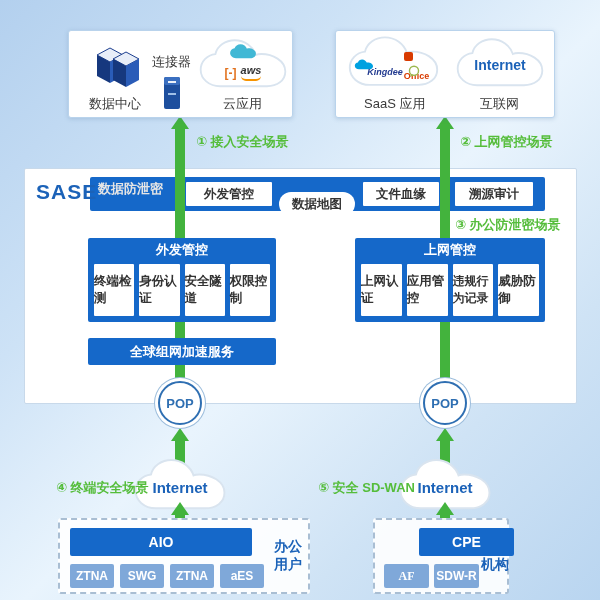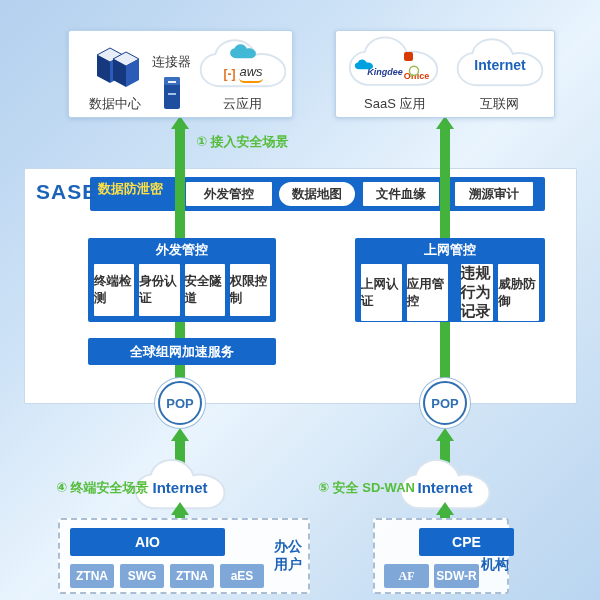--- a/index.html
+++ b/index.html
@@ -30,21 +30,21 @@
   .subbox .grid .cell{background:#fff;color:#333;font-size:12.5px;font-weight:600;display:flex;align-items:center;justify-content:center;border-radius:1px;}
   .pop{position:absolute;width:44px;height:44px;border-radius:50%;background:#fff;border:2px solid #2f6fb2;box-shadow:0 0 0 3px #fff,0 0 0 4px #9cbddc;display:flex;align-items:center;justify-content:center;color:#2f6fb2;font-weight:bold;font-size:13px;z-index:5;}
   .cloud-wrap{position:absolute;z-index:4;}
   .cloud-wrap svg{display:block;}
   .cloud-text{position:absolute;width:100%;text-align:center;color:var(--linkblue);font-weight:bold;font-size:15px;}
   .dashed-box{position:absolute;border:2px dashed #a9bed3;border-radius:3px;background:rgba(255,255,255,.9);z-index:3;}
   .mini-cell{position:absolute;background:var(--cellblue);color:#fff;font-size:12px;font-weight:bold;display:flex;align-items:center;justify-content:center;border-radius:2px;height:24px;top:44px;}
   .side-label{position:absolute;color:var(--linkblue);font-weight:bold;font-size:14px;line-height:1.25;text-align:center;}
   .sase-title{position:absolute;color:var(--linkblue);font-weight:bold;font-size:21px;letter-spacing:1px;z-index:3;}
   .brandrow{display:flex;align-items:center;gap:4px;justify-content:center;}
-  .aws-text{font-weight:normal;font-style:italic;color:#333;font-size:13px;line-height:1;}
+  .aws-text{font-weight:bold;font-style:italic;color:#333;font-size:11px;line-height:1;}
   .aws-text::after{content:"";display:block;height:3px;border-bottom:2px solid #f79400;border-radius:0 0 8px 8px;margin-top:0px;}
   .bracket-text{color:#e2721f;font-weight:bold;font-size:12px;line-height:1;}
   .office-sq{display:inline-block;width:9px;height:9px;background:#d83b01;border-radius:2px;margin-right:2px;}
   .office-text{color:#d83b01;font-weight:bold;font-size:9px;}
   .kingdee-text{color:#223a8f;font-weight:bold;font-style:italic;font-size:9px;}
 </style>
 </head>
 <body>
 
 <div id="canvas">
@@ -58,20 +58,22 @@
   <div class="flow-line" style="left:175px;top:440px;height:36px;"></div>
   <div class="arrow-up" style="left:436px;top:428px;"></div>
   <div class="flow-line" style="left:440px;top:440px;height:36px;"></div>
 
   <div class="arrow-up" style="left:171px;top:502px;z-index:5;"></div>
   <div class="flow-line" style="left:175px;top:512px;height:8px;"></div>
   <div class="arrow-up" style="left:436px;top:502px;z-index:5;"></div>
   <div class="flow-line" style="left:440px;top:512px;height:8px;"></div>
 
   <div class="scenario" style="left:196px;top:133px;">① 接入安全场景</div>
+  <div class="scenario" style="left:460px;top:133px;">② 上网管控场景</div>
+  <div class="scenario" style="left:455px;top:216px;">③ 办公防泄密场景</div>
   <div class="scenario" style="left:56px;top:479px;">④ 终端安全场景</div>
   <div class="scenario" style="left:318px;top:479px;">⑤ 安全 SD-WAN</div>
 
   <div class="abs white-box" style="left:68px;top:30px;width:225px;height:88px;z-index:3;">
     <svg class="abs" style="left:24px;top:12px;" width="52" height="46" viewBox="0 0 52 46">
       <g>
         <polygon points="4,12 17,5 30,12 17,19" fill="#e8eef8" stroke="#1d3f8f" stroke-width="1"></polygon>
         <polygon points="4,12 17,19 17,40 4,33" fill="#16387e"></polygon>
         <polygon points="17,19 30,12 30,33 17,40" fill="#2a5cb8"></polygon>
         <polygon points="20,16 33,9 46,16 33,23" fill="#e8eef8" stroke="#1d3f8f" stroke-width="1"></polygon>
@@ -131,23 +133,23 @@
       </svg>
       <div class="cloud-text" style="top:20px;font-size:14px;">Internet</div>
     </div>
     <div class="abs lbl" style="left:144px;top:64px;">互联网</div>
   </div>
 
   <div class="abs" style="left:24px;top:168px;width:553px;height:236px;background:#fff;border:1px solid #c8d9ea;border-radius:2px;z-index:1;"></div>
   <div class="sase-title" style="left:36px;top:180px;">SASE</div>
 
   <div class="bar" style="left:90px;top:177px;width:455px;height:34px;z-index:1;">
-    <div class="abs" style="left:8px;top:0;height:24px;display:flex;align-items:center;color:#fde047;font-weight:bold;font-size:13px;">数据防泄密</div>
+    <div class="abs" style="left:8px;top:0;height:24px;display:flex;align-items:center;color:#e5e5e5;font-weight:bold;font-size:13px;">数据防泄密</div>
     <div class="wcell" style="left:96px;top:5px;width:86px;height:24px;">外发管控</div>
-    <div class="wcell" style="left:189px;top:5px;width:76px;height:24px;border-radius:12px;">数据地图</div>
+    <div class="wcell" style="left:189px;top:15px;width:76px;height:24px;border-radius:12px;">数据地图</div>
     <div class="wcell" style="left:273px;top:5px;width:76px;height:24px;">文件血缘</div>
     <div class="wcell" style="left:365px;top:5px;width:78px;height:24px;">溯源审计</div>
   </div>
 
   <div class="subbox" style="left:88px;top:238px;width:188px;height:84px;">
     <div class="title">外发管控</div>
     <div class="grid">
       <div class="cell">终端检测</div>
       <div class="cell">身份认证</div>
       <div class="cell">安全隧道</div>
@@ -155,21 +157,21 @@
     </div>
   </div>
 
   <div class="bar" style="left:88px;top:338px;width:188px;height:27px;">全球组网加速服务</div>
 
   <div class="subbox" style="left:355px;top:238px;width:190px;height:84px;">
     <div class="title">上网管控</div>
     <div class="grid">
       <div class="cell">上网认证</div>
       <div class="cell">应用管控</div>
-      <div class="cell" style="font-size:15px;margin-left:8px;">违规行为记录</div>
+      <div class="cell" style="font-size:12px;">违规行为记录</div>
       <div class="cell">威胁防御</div>
     </div>
   </div>
 
   <div class="pop" style="left:158px;top:381px;">POP</div>
   <div class="pop" style="left:423px;top:381px;">POP</div>
 
   <div class="cloud-wrap" style="left:130px;top:458px;width:100px;height:58px;">
     <svg width="100" height="58" viewBox="0 0 100 60">
       <path d="M25,52 C13,52 4,44 4,34 C4,25 11,18 20,17 C22,8 31,2 41,2 C52,2 61,9 64,18 C66,17 68,17 70,17 C82,17 96,24 96,36 C96,46 87,52 76,52 Z" fill="#fff" stroke="#d9e4ef" stroke-width="2"></path>
@@ -177,21 +179,21 @@
     <div class="cloud-text" style="top:21px;">Internet</div>
   </div>
   <div class="cloud-wrap" style="left:395px;top:458px;width:100px;height:58px;">
     <svg width="100" height="58" viewBox="0 0 100 60">
       <path d="M25,52 C13,52 4,44 4,34 C4,25 11,18 20,17 C22,8 31,2 41,2 C52,2 61,9 64,18 C66,17 68,17 70,17 C82,17 96,24 96,36 C96,46 87,52 76,52 Z" fill="#fff" stroke="#d9e4ef" stroke-width="2"></path>
     </svg>
     <div class="cloud-text" style="top:21px;">Internet</div>
   </div>
 
   <div class="dashed-box" style="left:58px;top:518px;width:252px;height:76px;">
-    <div class="bar" style="left:10px;top:8px;width:155px;height:28px;font-size:14px;position:absolute;">AIO</div>
+    <div class="bar" style="left:10px;top:8px;width:182px;height:28px;font-size:14px;position:absolute;">AIO</div>
     <div class="mini-cell" style="left:10px;width:44px;">ZTNA</div>
     <div class="mini-cell" style="left:60px;width:44px;">SWG</div>
     <div class="mini-cell" style="left:110px;width:44px;">ZTNA</div>
     <div class="mini-cell" style="left:160px;width:44px;">aES</div>
     <div class="side-label" style="left:210px;top:18px;width:36px;">
       <div>办公</div>
       <div>用户</div>
     </div>
   </div>
 

